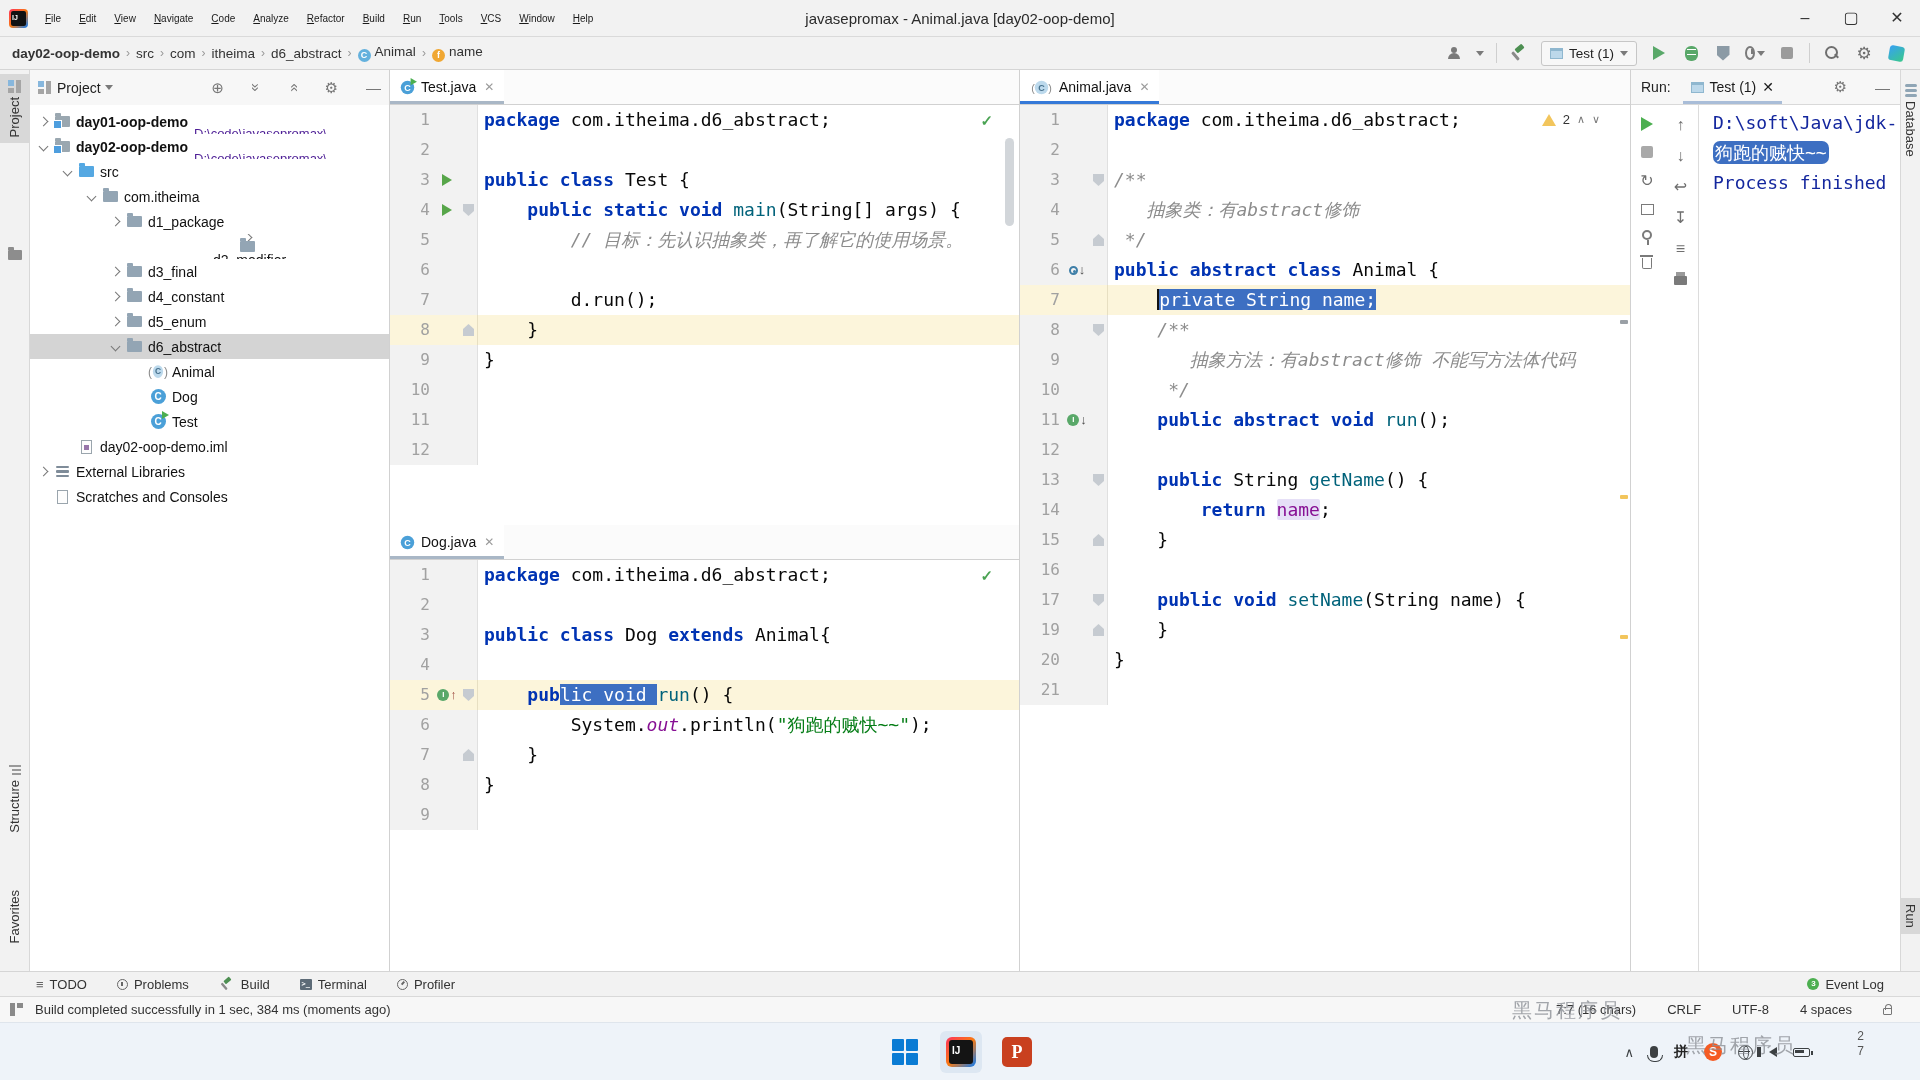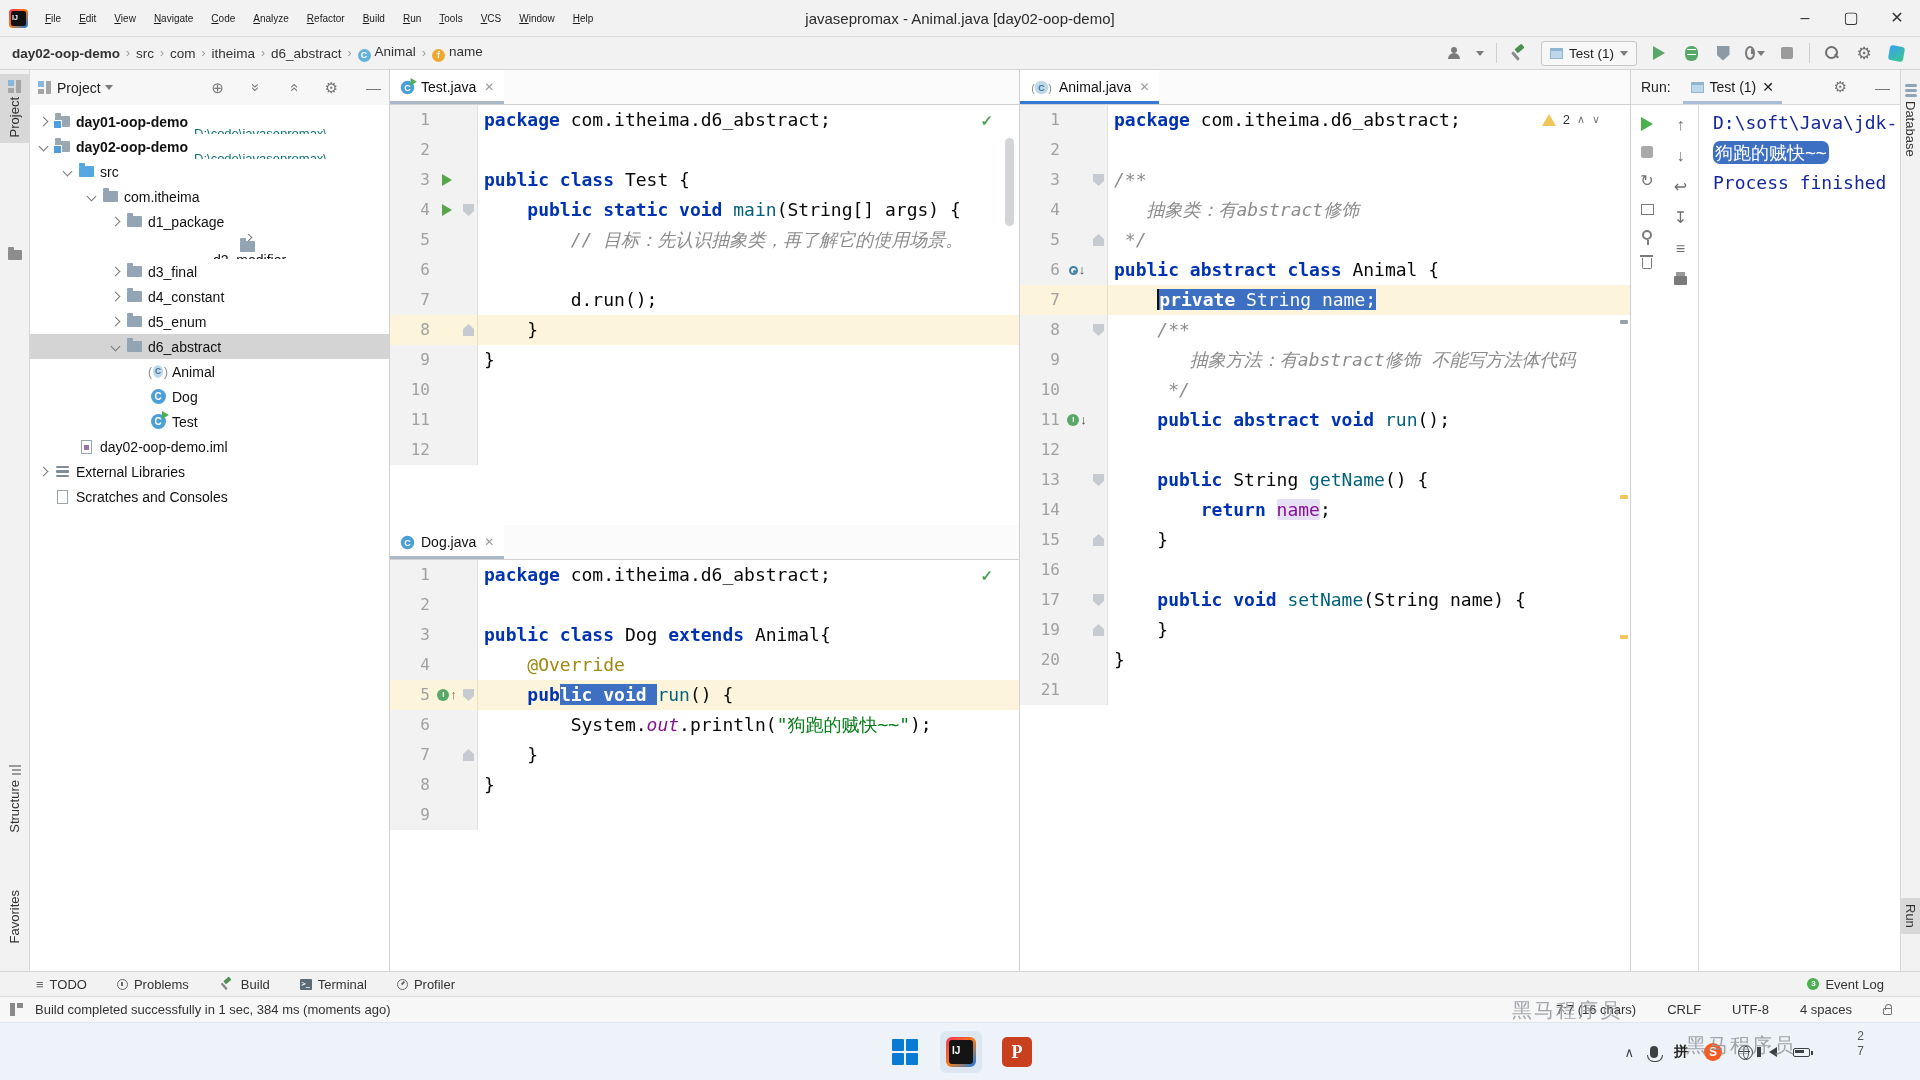--- a/index.html
+++ b/index.html
@@ -84,21 +84,21 @@
   .chev-css { width:7px;height:7px;border-right:1.8px solid #777;border-bottom:1.8px solid #777; display:inline-block;}
   .chev-right { transform:rotate(-45deg);}
   .chev-down { transform:rotate(45deg);}
   #tree { padding-top:4px; }
   .tree-row { height:25px; display:flex; align-items:center; white-space:nowrap; overflow:hidden;}
   .tree-row.selected { background:#d4d4d4; }
   .tr-chev { width:18px; flex:none; display:flex; justify-content:center;}
   .tr-icon { width:20px; flex:none; display:flex; justify-content:center; align-items:center;}
   .tr-label { margin-left:4px; font-size:14px; color:#111;}
   .tr-label.bold { font-weight:bold; }
-  .tr-path { margin-left:6px; color:#0f766e; font-size:13px;margin-top:24px;}
+  .tr-path { margin-left:6px; color:#4c1d95; font-size:13px;margin-top:24px;}
   .fold-ic { width:15px;height:11px;border-radius:1px;position:relative;}
   .fold-ic::before{content:"";position:absolute;top:-3px;left:0;width:6px;height:3px;background:inherit;border-radius:1px 1px 0 0;}
   .f-project { background:#9aa7b0; }
   .f-project::after{content:"";position:absolute;left:-2px;bottom:-2px;width:7px;height:7px;background:#4e9ede;border:1px solid #fff;}
   .f-src { background:#55a8e2; }
   .f-pkg { background:#93a5b4; }
   .cls-circle { width:15px;height:15px;border-radius:50%;background:#4ba0d8;color:#fff;font:bold 10px/15px "Liberation Sans",sans-serif;text-align:center; position:relative;}
   .cls-circle.abstract { background:#bcd9ec; color:#46708c; }
   .cls-run::after { content:""; position:absolute; right:-3px; top:-3px; width:0;height:0; border-left:7px solid #4caf50; border-top:4px solid transparent; border-bottom:4px solid transparent;}
   .paren { color:#8a8a8a; font-size:12px; }
@@ -130,21 +130,21 @@
   .g-fold { width:17px; display:flex; align-items:center; justify-content:center;}
   .code { flex:1; white-space:pre; font:18px/30px "DejaVu Sans Mono","Liberation Mono",monospace; padding-left:6px; color:#080808;}
   .tk-kw { color:#0033b3; font-weight:bold; }
   .tk-pl { color:#080808; }
   .tk-cm { color:#8c8c8c; font-style:italic; }
   .tk-st { color:#067d17; }
   .tk-fi { color:#871094; font-style:italic; }
   .tk-fh { color:#871094; background:#e6e0f7; border-radius:2px;}
   .tk-an { color:#9e880d; }
   .tk-md { color:#00627a; }
-  .tk-sk { color:#fff; font-weight:bold; background:#3d6fc2; }
+  .tk-sk { color:#fff; font-weight:normal; background:#3d6fc2; }
   .tk-sp { color:#fff; background:#3d6fc2; }
   .caret-bar { display:inline-block; width:2px; height:21px; background:#111; vertical-align:-4px;}
   .run-tri { width:0;height:0;border-left:10px solid #57a64a;border-top:6px solid transparent;border-bottom:6px solid transparent;}
   .gi-green { width:12px;height:12px;border-radius:50%;background:#59a869;color:#fff;font:bold 8px/12px "Liberation Sans",sans-serif;text-align:center;}
   .gi-ring { width:9px;height:9px;border:2px solid #3f7fa8;border-radius:50%;position:relative;}
   .gi-ring::after{content:"";position:absolute;left:2px;top:2px;width:3px;height:3px;border-radius:50%;background:#3f7fa8;}
   .gi-dn { color:#4a4a4a; font-size:13px; font-weight:bold;}
   .gi-up { color:#9e4b40; font-size:13px; font-weight:bold;}
   .fold5 { width:11px; height:12px; background:#c6cbd1;}
   .fold-dn { clip-path:polygon(0 0,100% 0,100% 58%,50% 100%,0 58%);}
@@ -642,21 +642,20 @@
           <span class="g-fold"></span>
         </span>
         <span class="code"><span class="tk-kw">public class</span><span class="tk-pl"> Dog </span><span class="tk-kw">extends</span><span class="tk-pl"> Animal{</span></span>
       </div>
       <div class="code-line">
         <span class="gut">
           <span class="g-num">4</span>
           <span class="g-icon"></span>
           <span class="g-fold"></span>
         </span>
-        <span class="code"><span class="tk-pl">    </span><span class="tk-an">@Override</span></span>
       </div>
       <div class="code-line caretline">
         <span class="gut">
           <span class="g-num">5</span>
           <span class="g-icon">
             <span class="gi-green">I</span>
             <span class="gi-up">↑</span>
           </span>
           <span class="g-fold">
             <span class="fold5 fold-dn"></span>

